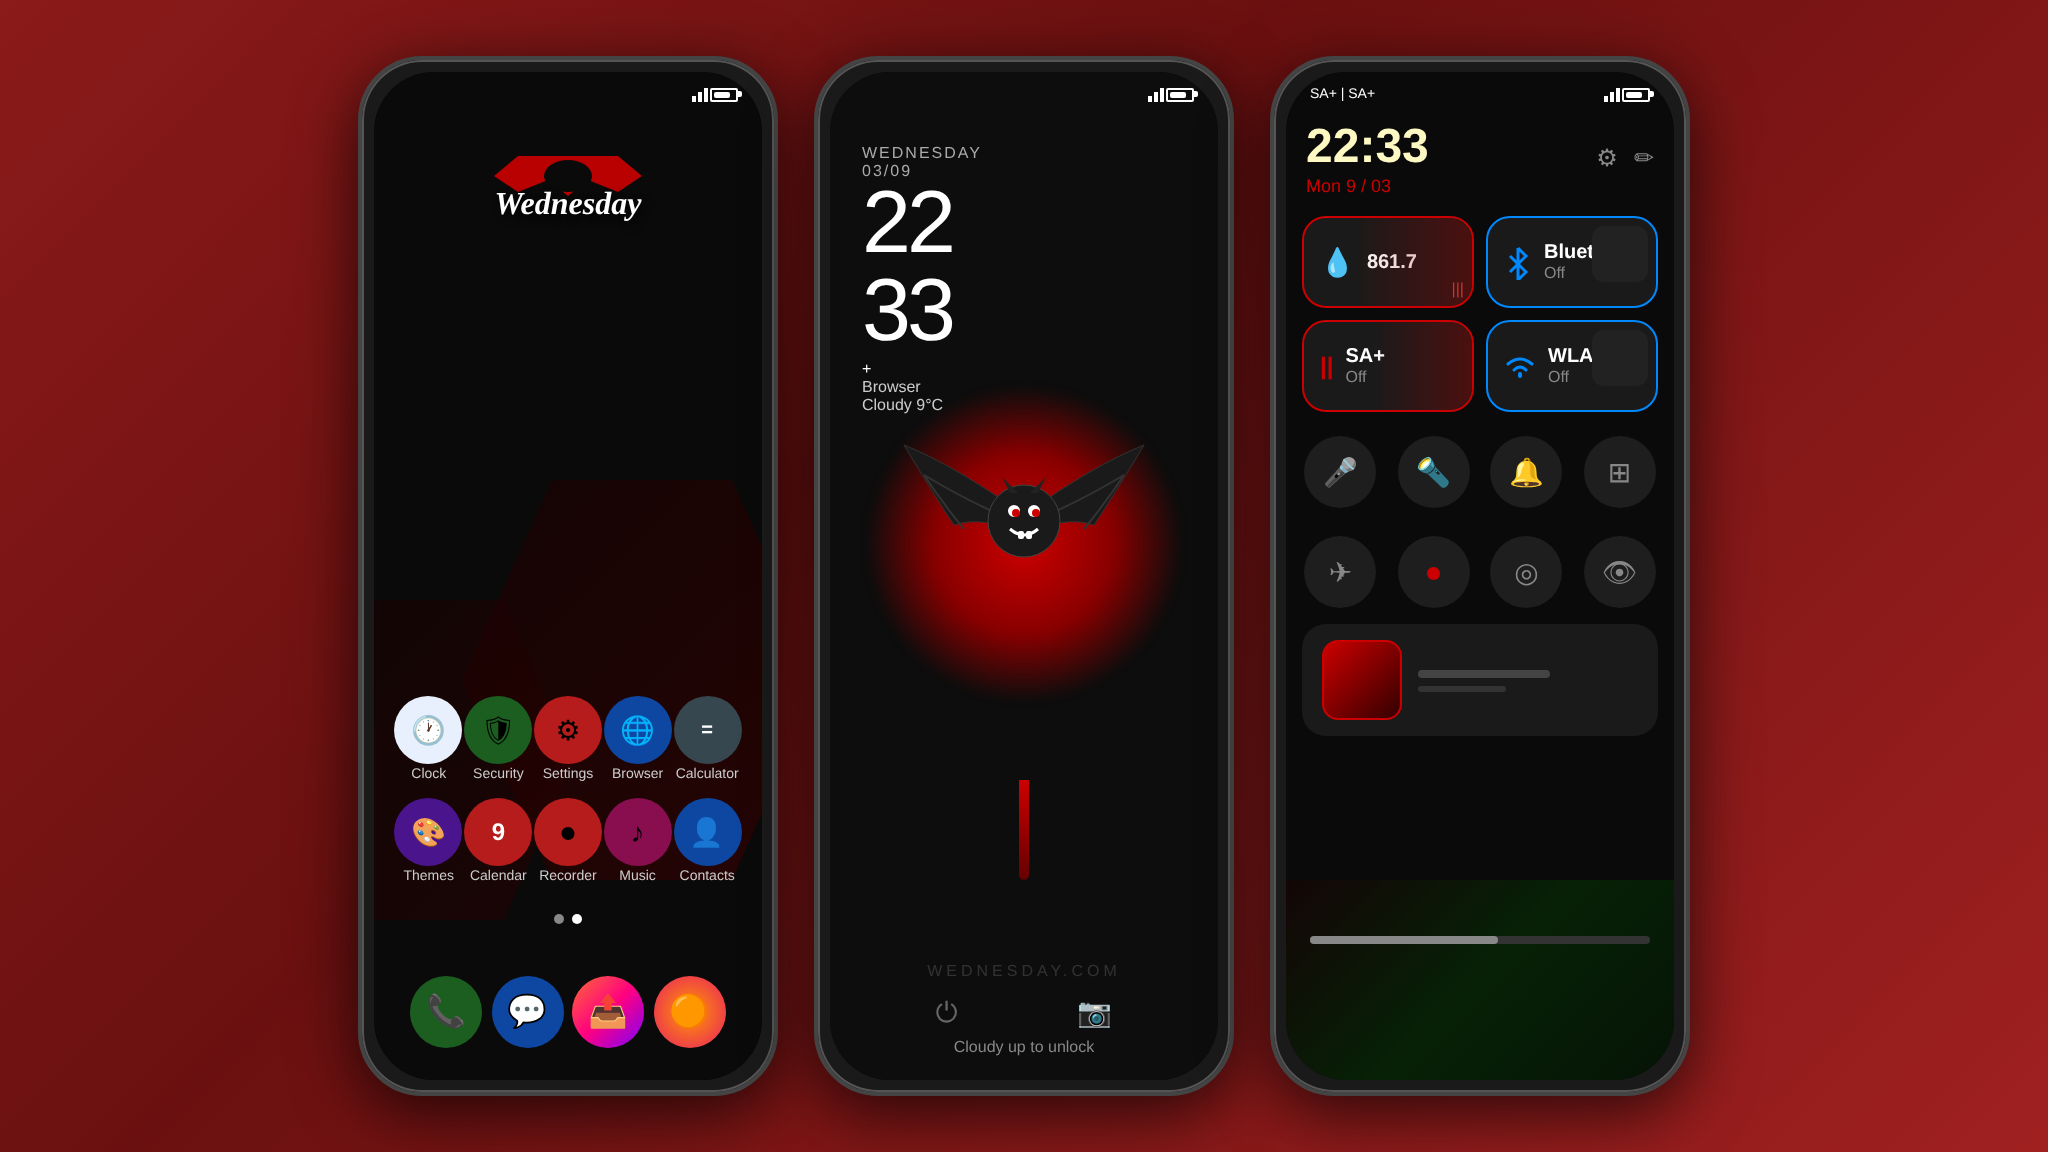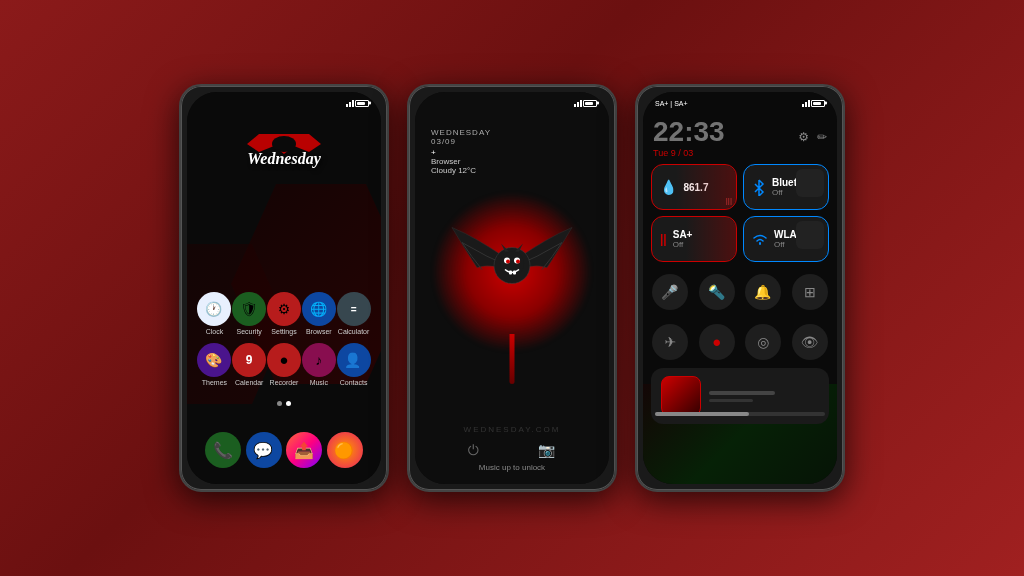--- a/index.html
+++ b/index.html
@@ -11,23 +11,23 @@
       align-items: center;
       justify-content: center;
       gap: 18px;
       overflow: hidden;
       font-family: 'Arial', sans-serif;
     }
 
     
     .phone {
       width: 210px;
-      height: 408px;
+      height: 520px;
       background: #1a1a1a;
-      border-radius: 22px;
+      border-radius: 32px;
       border: 2px solid #444;
       position: relative;
       overflow: hidden;
       box-shadow: 0 8px 32px rgba(0,0,0,0.7), inset 0 0 0 1px #555;
       flex-shrink: 0;
     }
     .phone-inner {
       position: absolute;
       top: 6px; left: 6px; right: 6px; bottom: 6px;
       border-radius: 30px;
@@ -217,21 +217,21 @@
 
     .cc-header {
       position: absolute;
       top: 24px;
       left: 0; right: 0;
       padding: 0 10px;
       display: flex;
       align-items: center;
       justify-content: space-between;
     }
-    .cc-time-big { color: #737373; font-size: 28px; font-weight: bold; }
+    .cc-time-big { color: #fef9c3; font-size: 24px; font-weight: bold; }
     .cc-date { color: #cc0000; font-size: 9px; }
     .cc-header-icons { display: flex; gap: 8px; }
     .cc-hdr-icon { color: #888; font-size: 12px; }
 
     .cc-grid {
       position: absolute;
       top: 72px;
       left: 8px; right: 8px;
       display: grid;
       grid-template-columns: 1fr 1fr;
@@ -507,35 +507,39 @@
             <div class="sb-battery-fill"></div>
           </div>
         </div>
       </div>
 
       <div class="phone2-clock">
         <div class="clock-day">
           <span>WEDNESDAY</span><br>
           <span>03/09</span>
         </div>
+        <div class="clock-time" style="font-size:44px; color:#fff; font-weight:200;">
+          <div>22</div>
+          <div>33</div>
+        </div>
         <div style="color:#fff; font-size:8px; margin-top:2px;">+</div>
         <div class="clock-weather">
           <div>Browser</div>
-          <div>Cloudy 12°C</div>
+          <div>Cloudy 9°C</div>
         </div>
       </div>
 
       <div class="watermark">WEDNESDAY.COM</div>
 
       <div class="phone2-bottom">
         <div class="phone2-icons-bottom">
           <span class="bottom-icon">⏻</span>
           <span class="bottom-icon">📷</span>
         </div>
-        <div class="swipe-hint">Music up to unlock</div>
+        <div class="swipe-hint">Cloudy up to unlock</div>
       </div>
     </div>
   </div>
 </div>
 
 <div class="phone">
   <div class="phone-inner">
     <div class="phone3-bg">
 
       <div class="cc-wallpaper-bottom"></div>
@@ -550,21 +554,21 @@
           </div>
           <div class="sb-battery">
             <div class="sb-battery-fill"></div>
           </div>
         </div>
       </div>
 
       <div class="cc-header">
         <div>
           <div class="cc-time-big">22:33</div>
-          <div class="cc-date">Tue 9 / 03</div>
+          <div class="cc-date">Mon 9 / 03</div>
         </div>
         <div class="cc-header-icons">
           <span class="cc-hdr-icon">⚙</span>
           <span class="cc-hdr-icon">✏</span>
         </div>
       </div>
 
       <div class="cc-grid">
 
         <div class="cc-tile">

